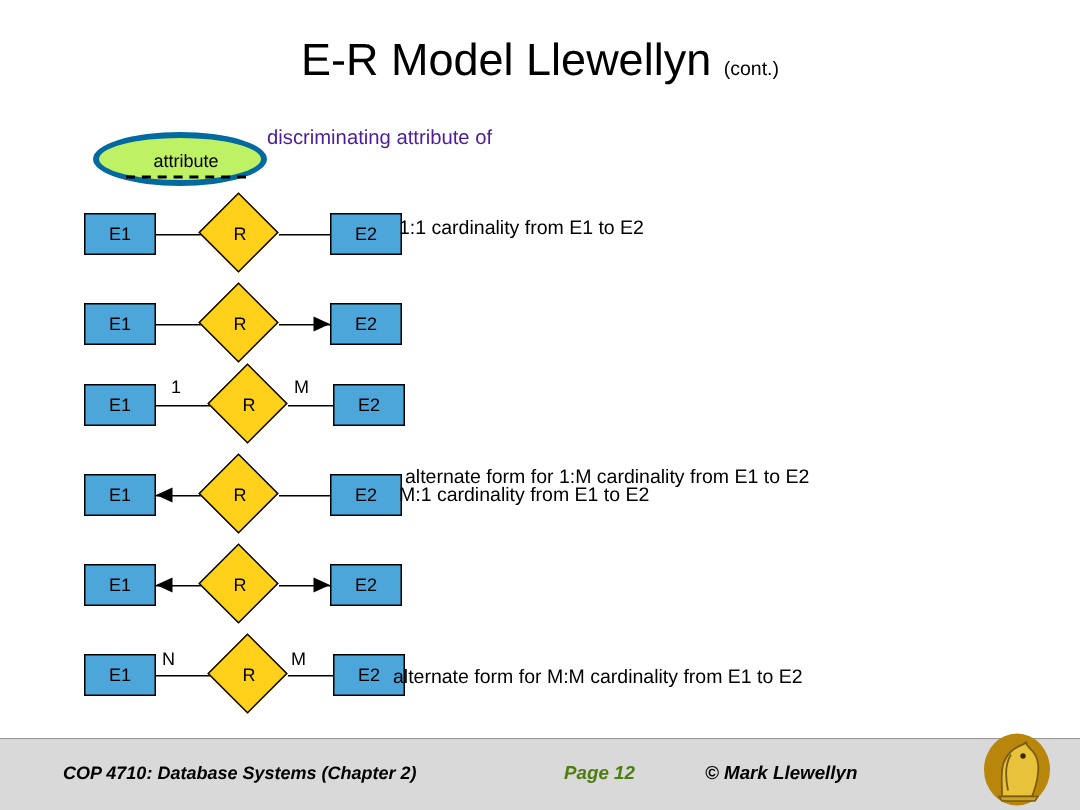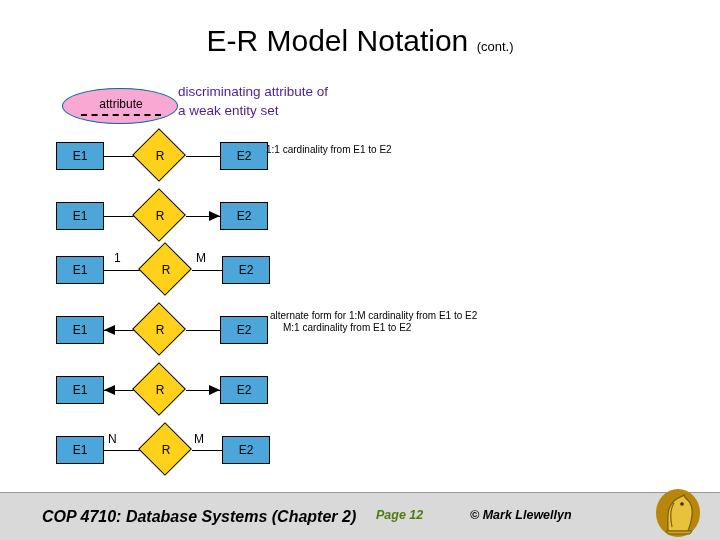--- a/index.html
+++ b/index.html
@@ -33,22 +33,22 @@
   .title .cont {
     font-size: 13px;
   }
   
   .ellipse {
     position: absolute;
     left: 62px;
     top: 88px;
     width: 116px;
     height: 36px;
-    background: #f9a8d4;
-    border: 1px solid #0369a1;
+    background: #bef264;
+    border: 4px solid #0369a1;
     border-radius: 58px / 18px;
     box-sizing: border-box;
   }
   .ellipse-label {
     position: absolute;
     left: 0;
     top: 8px;
     width: 116px;
     text-align: center;
     font-size: 12px;
@@ -133,21 +133,21 @@
   .arrow-right {
     position: absolute;
     width: 0;
     height: 0;
     border-top: 5px solid transparent;
     border-bottom: 5px solid transparent;
     border-left: 11px solid #000000;
   }
   .rowtext {
     position: absolute;
-    font-size: 10px;
+    font-size: 13px;
     color: #000000;
     white-space: nowrap;
   }
   .cardlabel {
     position: absolute;
     font-size: 12px;
     color: #000000;
   }
   
   .footer-rule {
@@ -163,21 +163,21 @@
     left: 0;
     top: 493px;
     width: 720px;
     height: 47px;
     background: #D9D9D9;
   }
   .footer-left {
     position: absolute;
     left: 42px;
     top: 15px;
-    font-size: 16px;
+    font-size: 12px;
     font-weight: bold;
     font-style: italic;
     color: #000000;
     white-space: nowrap;
   }
   .footer-center {
     position: absolute;
     left: 376px;
     top: 15px;
     font-size: 12.5px;
@@ -203,31 +203,30 @@
     width: 52px;
     height: 52px;
   }
 </style>
 </head>
 <body>
 
 <div id="slide">
 
   <div class="title">
-    <span>E-R Model Notation</span>
+    <span>E-R Model Llewellyn</span>
     <span class="cont">(cont.)</span>
   </div>
 
   <div class="ellipse">
     <div class="ellipse-label">attribute</div>
     <div class="ellipse-dash"></div>
   </div>
   <div class="note">
     <div>discriminating attribute of</div>
-    <div>a weak entity set</div>
   </div>
 
   <div class="entity" style="left:56px; top:142px;">
     <span>E1</span>
   </div>
   <div class="hline" style="left:104px; top:156px; width:32px;"></div>
   <div class="diamond-wrap" style="left:134px; top:130px;">
     <div class="diamond"></div>
     <div class="diamond-label">R</div>
   </div>
@@ -273,21 +272,21 @@
   <div class="hline" style="left:104px; top:330px; width:32px;"></div>
   <div class="arrow-left" style="left:104px; top:325px;"></div>
   <div class="diamond-wrap" style="left:134px; top:304px;">
     <div class="diamond"></div>
     <div class="diamond-label">R</div>
   </div>
   <div class="hline" style="left:186px; top:330px; width:34px;"></div>
   <div class="entity" style="left:220px; top:316px;">
     <span>E2</span>
   </div>
-  <div class="rowtext" style="left:266px; top:322px;margin-left:17px;">M:1 cardinality from E1 to E2</div>
+  <div class="rowtext" style="left:266px; top:322px;">M:1 cardinality from E1 to E2</div>
 
   <div class="entity" style="left:56px; top:376px;">
     <span>E1</span>
   </div>
   <div class="hline" style="left:104px; top:390px; width:32px;"></div>
   <div class="arrow-left" style="left:104px; top:385px;"></div>
   <div class="diamond-wrap" style="left:134px; top:364px;">
     <div class="diamond"></div>
     <div class="diamond-label">R</div>
   </div>
@@ -304,20 +303,21 @@
   <div class="cardlabel" style="left:108px; top:432px;">N</div>
   <div class="diamond-wrap" style="left:140px; top:424px;">
     <div class="diamond"></div>
     <div class="diamond-label">R</div>
   </div>
   <div class="hline" style="left:192px; top:450px; width:32px;"></div>
   <div class="cardlabel" style="left:194px; top:432px;">M</div>
   <div class="entity" style="left:222px; top:436px;">
     <span>E2</span>
   </div>
+  <div class="rowtext" style="left:262px; top:443px;">alternate form for M:M cardinality from E1 to E2</div>
 
   <div class="footer-rule"></div>
   <div class="footer">
     <div class="footer-left">COP 4710: Database Systems  (Chapter 2)</div>
     <div class="footer-center">Page 12</div>
     <div class="footer-right">© Mark Llewellyn</div>
   </div>
 
   <svg class="logo" viewBox="0 0 52 52">
     <ellipse cx="26" cy="26" rx="22" ry="24" fill="#B8860B"></ellipse>

